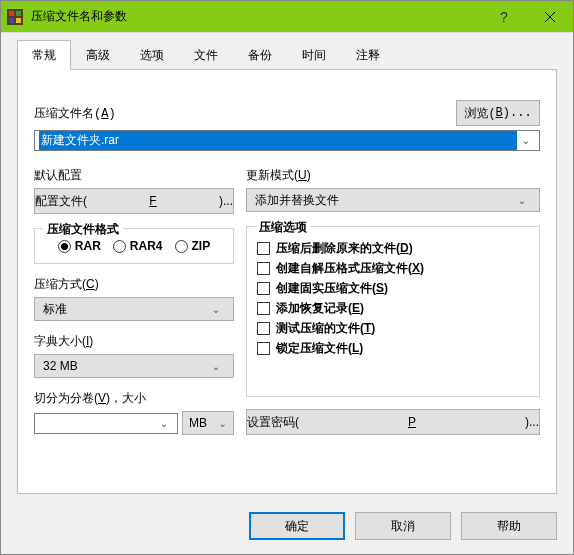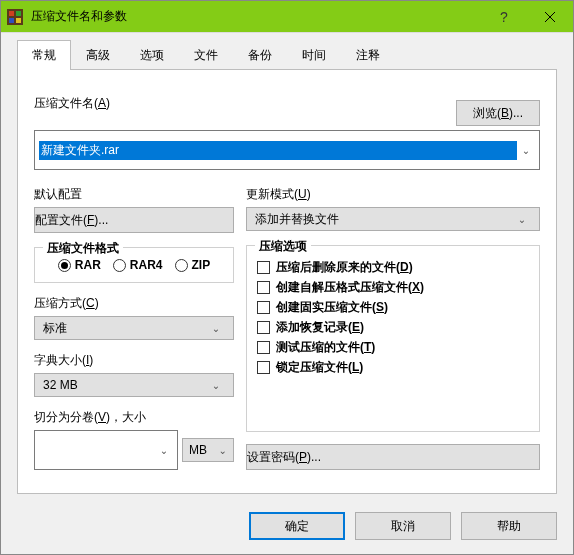--- a/index.html
+++ b/index.html
@@ -67,42 +67,43 @@
   .tab-panel {
     margin: 0 16px 10px 16px;
     background: #fff;
     border: 1px solid #bdbdbd;
     flex: 1;
     padding: 14px 16px 16px 16px;
     position: relative;
   }
   .row-top {
     display: flex;
-    align-items: center;
+    align-items: flex-end;
+    font-family: Liberation Mono, monospace;
   }
   .row-top .left {
     flex: 1;
   }
   .label {
     font-size: 12px;
     margin-bottom: 4px;
     display: block;
   }
   .browse-btn {
     width: 84px;
     height: 26px;
     border: 1px solid #adadad;
     background: #e1e1e1;
     margin-top: 16px;
     font-size: 12px;
     display: flex; align-items:center; justify-content:center;
     cursor: default;
   }
   .combo {
-    height: 40px;
+    height: 21px;
     width: 100%;
     border: 1px solid #7a7a7a;
     background: #fff;
     display: flex;
     align-items: center;
     padding: 0 4px;
     position: relative;
   }
   .combo .value {
     flex: 1;
@@ -136,21 +137,21 @@
     display: flex;
     gap: 12px;
     margin-top: 16px;
   }
   .col-l { flex: 0 0 200px; display:flex; flex-direction:column; }
   .col-r { flex: 1; display:flex; flex-direction:column; }
   .wide-btn {
     height: 26px;
     border: 1px solid #adadad;
     background: #e1e1e1;
-    display:flex; align-items:center; justify-content:flex-start;
+    display:flex; align-items:center; justify-content:space-between;
     font-size:12px;
     cursor: default;
   }
   
   .fset {
     border: 1px solid #d0d0d0;
     padding: 10px 10px 10px 10px;
     position: relative;
     margin-top: 8px;
     font-weight: bold;

